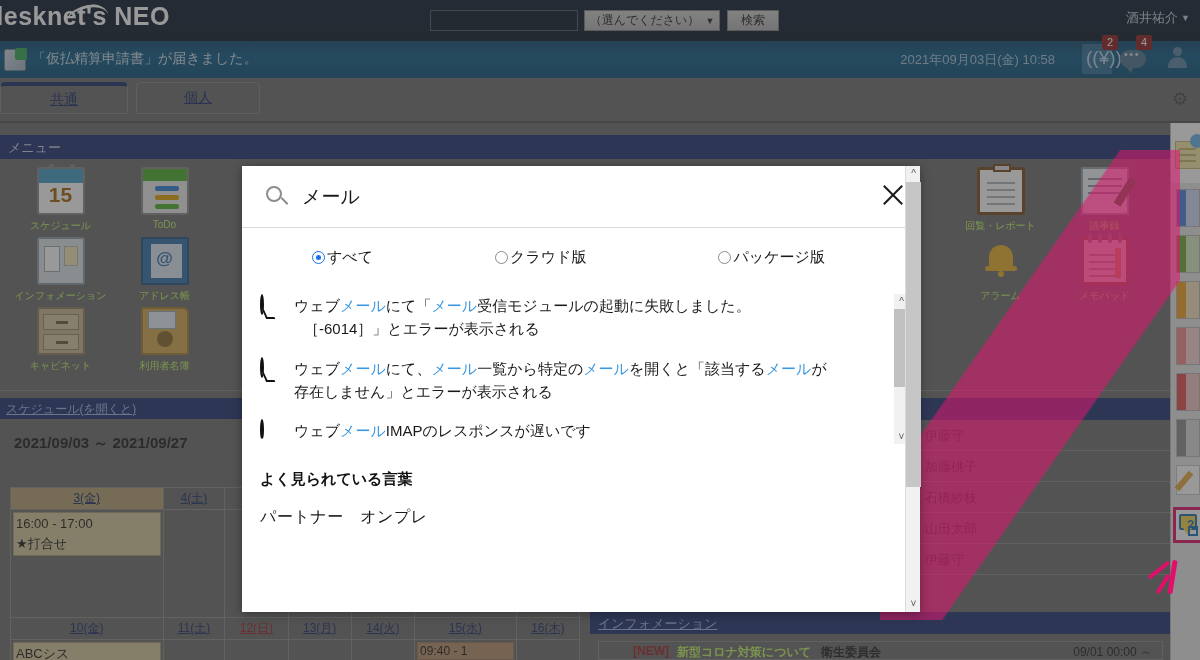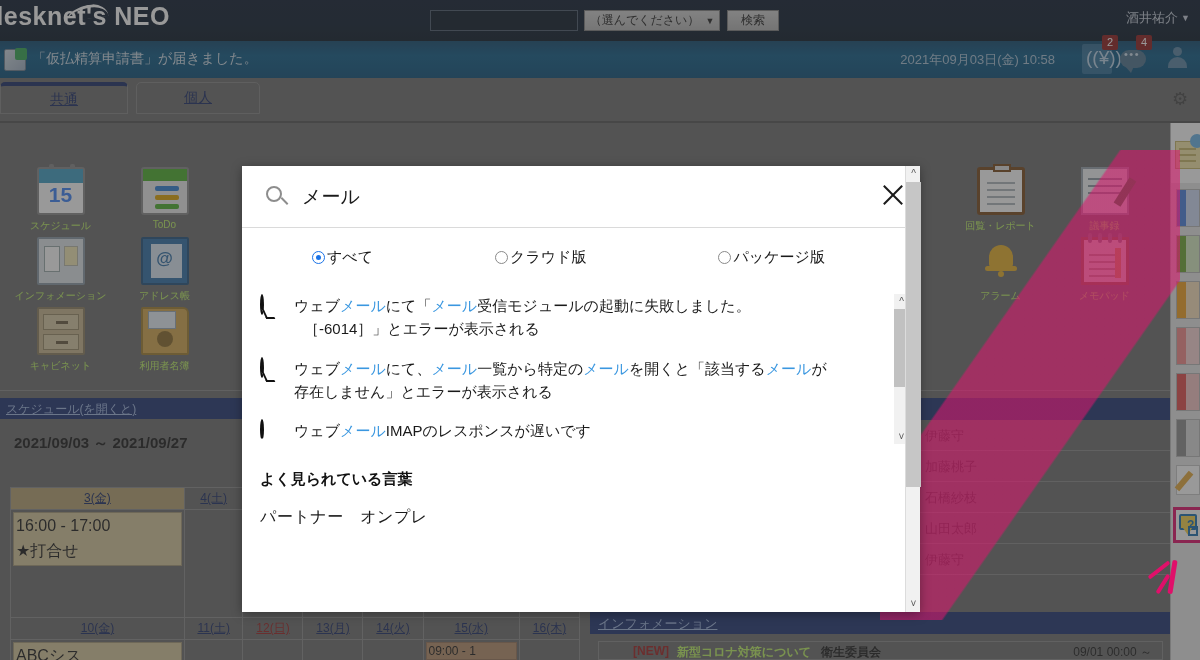--- a/index.html
+++ b/index.html
@@ -131,21 +131,21 @@
     position: absolute; left: 0; top: 159px; width: 1170px; height: 232px;
     background: #6e6e6e; border-bottom: 1px solid #8a8a8a;
   }
   .mi { position: absolute; width: 105px; text-align: center; }
   .mi .lbl { color: #bef264; font-size: 10px; margin-top: 4px; display:block; }
   .mi .ico { width: 48px; height: 48px; margin: 0 auto; position: relative; }
 
   
   .ic-cal { background:#fff; border:2px solid #8a8a8a; border-radius:3px; }
   .ic-cal .top { position:absolute; left:0; top:0; right:0; height:14px; background:#3f9fc4; }
-  .ic-cal .d { position:absolute; left:0; right:0; top:14px; text-align:center; font-size:21px; font-weight:700; color:#3b82f6; }
+  .ic-cal .d { position:absolute; left:0; right:0; top:14px; text-align:center; font-size:21px; font-weight:700; color:#a16207; }
   .ic-cal .r1,.ic-cal .r2 { position:absolute; top:-5px; width:5px; height:12px; background:#888; border-radius:2px;}
   .ic-cal .r1{left:10px;} .ic-cal .r2{left:31px;}
   .ic-todo { background:#ececec; border:2px solid #8a8a8a; border-radius:3px; }
   .ic-todo .top { position:absolute; left:0; right:0; top:0; height:12px; background:#4caf2a; }
   .ic-todo .bar { position:absolute; left:12px; height:5px; border-radius:2px;}
   .ic-todo .b1{top:17px;width:24px;background:#2f7fd6;}
   .ic-todo .b2{top:26px;width:24px;background:#e0a400;}
   .ic-todo .b3{top:35px;width:24px;background:#4caf2a;}
   .ic-info { background:#dfe5ea; border:2px solid #8a9aa6; border-radius:2px;}
   .ic-info .p1{position:absolute;left:5px;top:7px;width:16px;height:26px;background:#fff;border:1px solid #9aa;}
@@ -184,21 +184,21 @@
     background:#1e3272; color:#9fb6de; font-size:12px;
   }
   .sched-header span{ position:absolute; left:6px; top:3px; text-decoration: underline; }
   .sched-range { position:absolute; left:14px; top:434px; color:#1a1a1a; font-size:15px; font-weight:700; }
   .sched-table { position:absolute; left:10px; top:487px; width:570px; border-collapse:collapse; }
   .sched-table td { border:1px solid #8d8d8d; font-size:12px; text-align:center; }
   .sched-table td.hd { height:22px; color:#1b2c66; text-decoration:underline; background:#6e6e6e; }
   .sched-table td.hd.sun { color:#9b2222; }
   .sched-table td.hd.today { background:#b6a271; }
   .sched-table td.cell { height:108px; vertical-align:top; text-align:left; padding:2px; }
-  .ev { background:#d6c79c; border:1px solid #a59a78; font-size:16px; color:#1a1a1a; padding:1px 2px; line-height:1.55; }
+  .ev { background:#d6c79c; border:1px solid #a59a78; font-size:13px; color:#1a1a1a; padding:1px 2px; line-height:1.55; }
   .ev2 { background:#b78f6b; border:1px solid #9a755a; font-size:12px; color:#1a1a1a; padding:1px 2px; }
 
   
   .names-panel { position:absolute; left:915px; top:398px; width:255px; height:215px; }
   .names-hd { position:absolute; left:0; top:0; width:255px; height:22px; background:#1e3272; }
   .name-row { height:31px; border-bottom:1px solid #8a8a8a; color:#2b2b2b; font-size:13px; padding:7px 0 0 10px; }
   .info-hd { position:absolute; left:590px; top:612px; width:580px; height:22px; background:#1e3272; color:#9fb6de; font-size:13px;}
   .info-hd span { position:absolute; left:8px; top:3px; text-decoration: underline;}
   .info-row { position:absolute; left:598px; top:641px; width:565px; height:19px; border:1px solid #8a8a8a; font-size:12px; }
   .info-row .new { position:absolute; left:34px; top:2px; color:#a02020; font-weight:700; }
@@ -368,20 +368,23 @@
       <div class="tab active">
         <span>共通</span>
       </div>
       <div class="tab t2">
         <span>個人</span>
       </div>
       <div class="gear">⚙</div>
     </div>
     <div class="tabbar-rule"></div>
 
+    <div class="menu-header">
+      <span>メニュー</span>
+    </div>
     <div class="menu-panel">
 
       <div class="mi" style="left:8px; top:8px;">
         <div class="ico ic-cal">
           <span class="r1"></span>
             <span class="r2"></span>
           <span class="top"></span>
           <span class="d">15</span>
         </div>
         <span class="lbl">スケジュール</span>
@@ -518,21 +521,21 @@
       </tr>
       <tr>
         <td class="cell" style="height:24px;">
           <div class="ev">ABCシス</div>
         </td>
         <td class="cell" style="height:24px;"></td>
         <td class="cell" style="height:24px;"></td>
         <td class="cell" style="height:24px;"></td>
         <td class="cell" style="height:24px;"></td>
         <td class="cell" style="height:24px;">
-          <div class="ev2">09:00 - 1</div>
+          <div class="ev2">09:40 - 1</div>
         </td>
         <td class="cell" style="height:24px;"></td>
       </tr>
     </tbody>
       </table>
 
     <div class="names-panel">
       <div class="names-hd"></div>
       <div style="position:absolute;left:0;top:22px;width:255px;">
         <div class="name-row">伊藤守</div>

